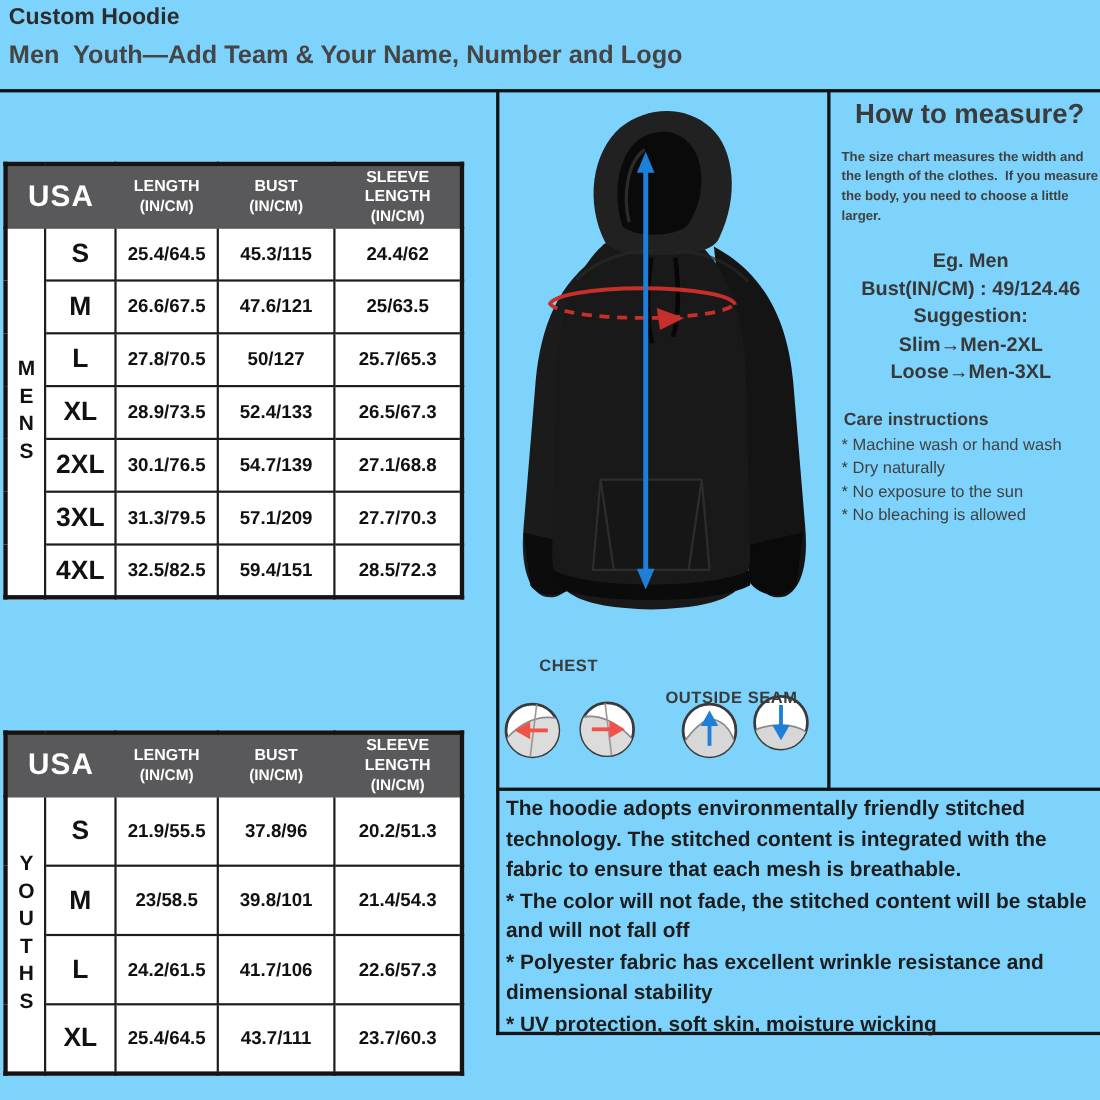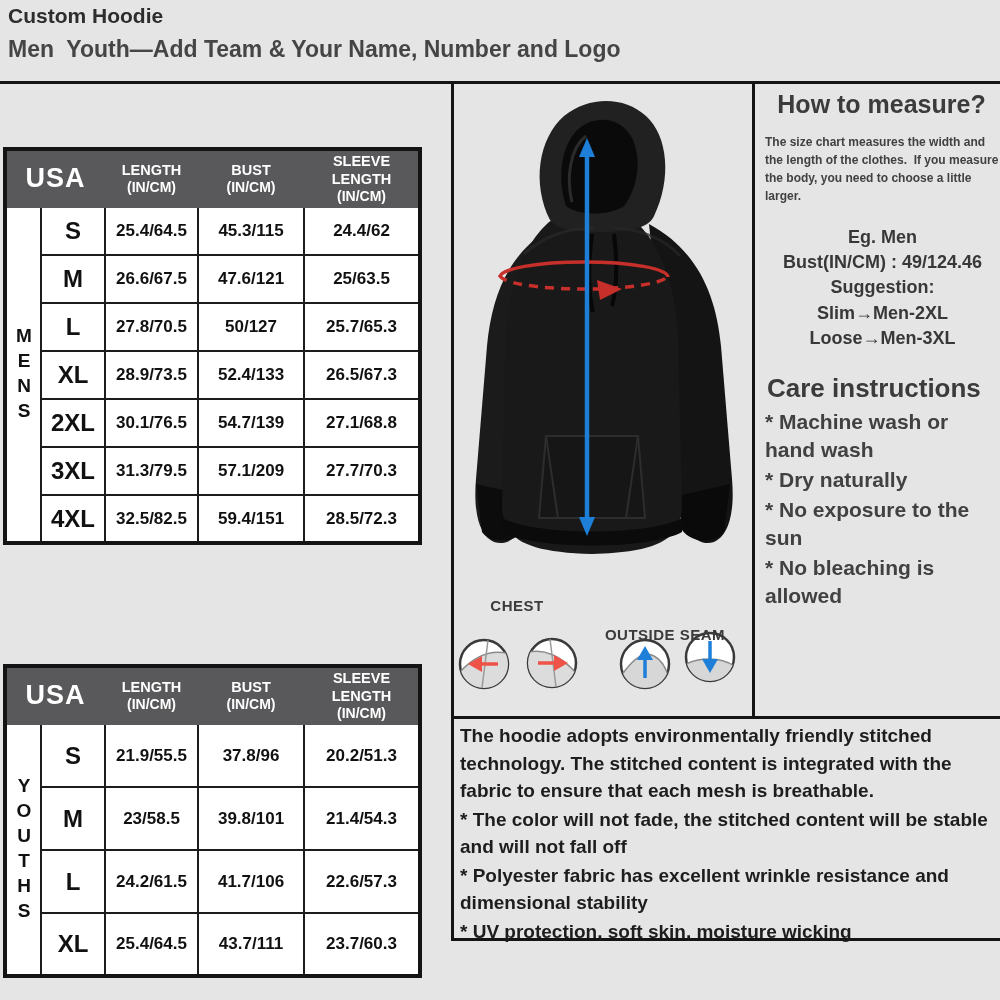--- a/index.html
+++ b/index.html
@@ -1,16 +1,16 @@
 <!DOCTYPE html>
 <html><head>
 <meta charset="utf-8">
 <style>
   html,body{margin:0;padding:0;background:#fff;}
-  .canvas{position:relative;width:1000px;height:1000px;background:#e5e5e5;
+  .canvas{position:relative;width:1000px;height:1000px;background:#7dd3fc;
           font-family:"Liberation Sans",sans-serif;color:#222;overflow:hidden;}
 
   
   .page-title{position:absolute;left:8px;top:4px;font-size:21px;font-weight:bold;color:#2d2d2d;}
   .page-subtitle{position:absolute;left:8px;top:36px;font-size:23px;font-weight:bold;color:#454545;white-space:pre-wrap;}
 
   
   .rule{position:absolute;background:#141414;}
   .rule-top{left:0;top:81px;width:1000px;height:3px;}
   .rule-vleft{left:451px;top:81px;width:3px;height:860px;}
@@ -41,22 +41,22 @@
   .diagram-label{position:absolute;font-size:15px;font-weight:bold;color:#3a3a3a;letter-spacing:.5px;text-align:center;}
   .label-chest{left:462px;top:597px;width:110px;}
   .label-seam{left:592px;top:594px;width:146px;margin-top:32px;}
 
   
   .measure-panel{position:absolute;left:763px;top:90px;width:237px;color:#414141;}
   .mp-heading{font-size:25px;font-weight:bold;color:#3b3b3b;text-align:center;margin:0 0 14px 0;}
   .mp-intro{font-size:12px;font-weight:bold;line-height:1.5;white-space:pre-wrap;margin:0 0 20px 2px;}
   .mp-example{font-size:18px;font-weight:bold;color:#383838;line-height:1.4;margin:0 0 22px 2px;text-align:center;}
   .mp-example div{margin:0;}
-  .mp-care-heading{font-size:26px;font-weight:bold;color:#3b3b3b;margin:0 0 4px 4px;}
-  .mp-care{font-size:21px;font-weight:bold;line-height:1.36;width:218px;margin-left:2px;}
+  .mp-care-heading{font-size:16px;font-weight:bold;color:#3b3b3b;margin:0 0 4px 4px;}
+  .mp-care{font-size:15px;font-weight:normal;line-height:1.36;width:218px;margin-left:2px;}
   .mp-care div{margin:1px 0;}
 
   
   .bottom-panel{position:absolute;left:460px;top:722px;width:536px;font-size:19px;font-weight:bold;
                 color:#1d1d1d;line-height:1.45;}
   .bottom-panel div{margin:0 0 1px 0;}
 </style>
 </head>
 <body>
 

